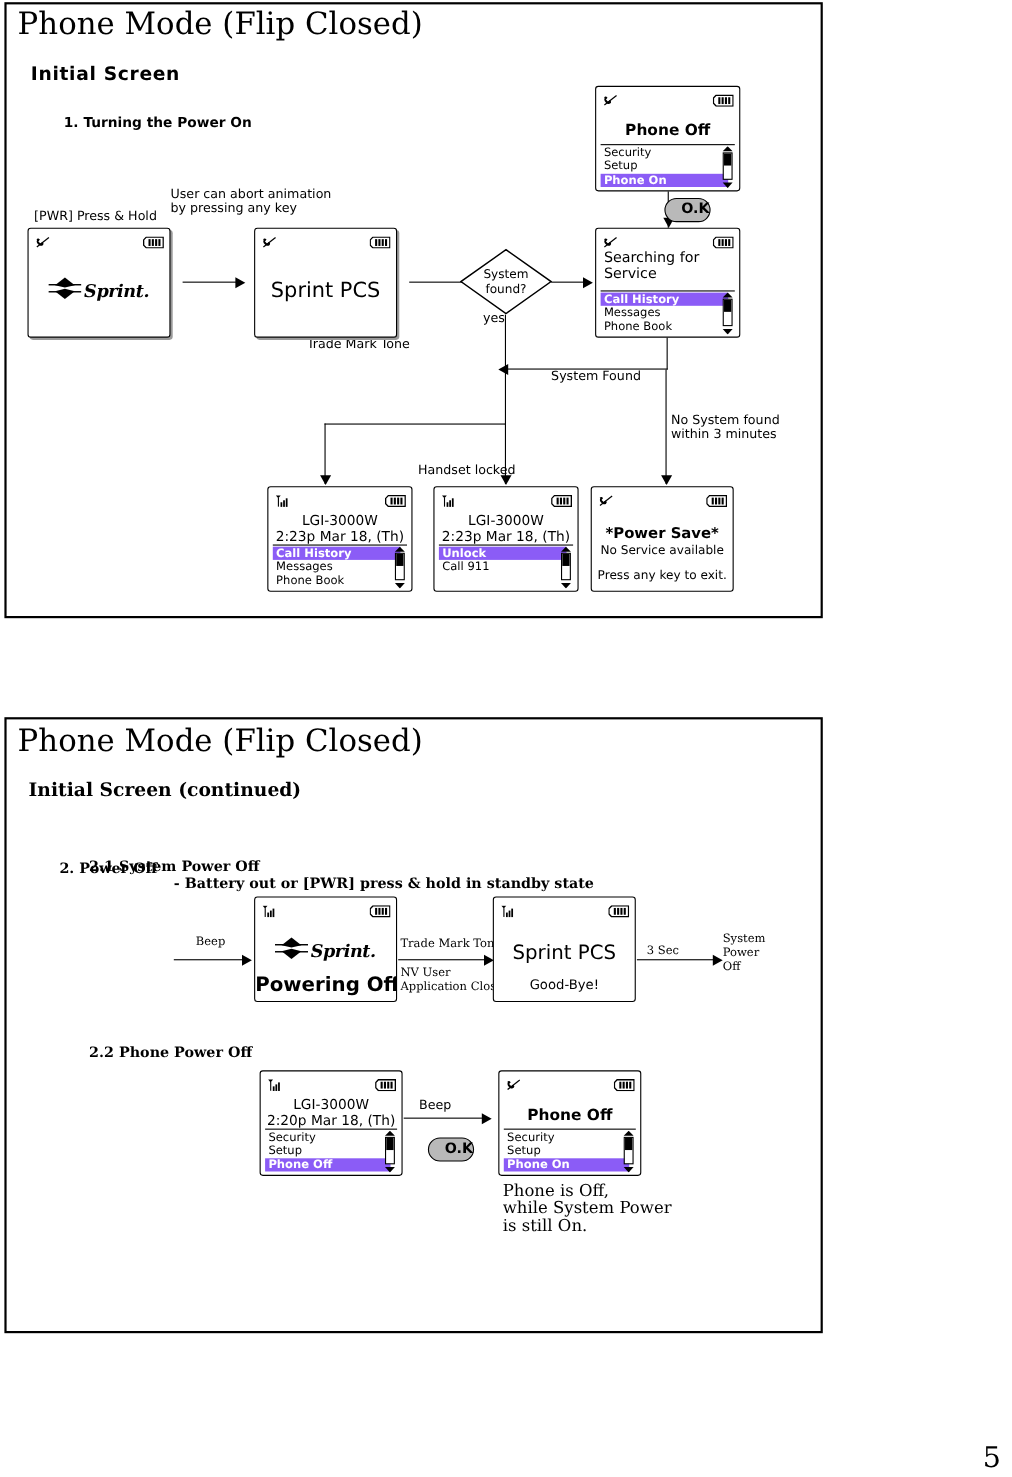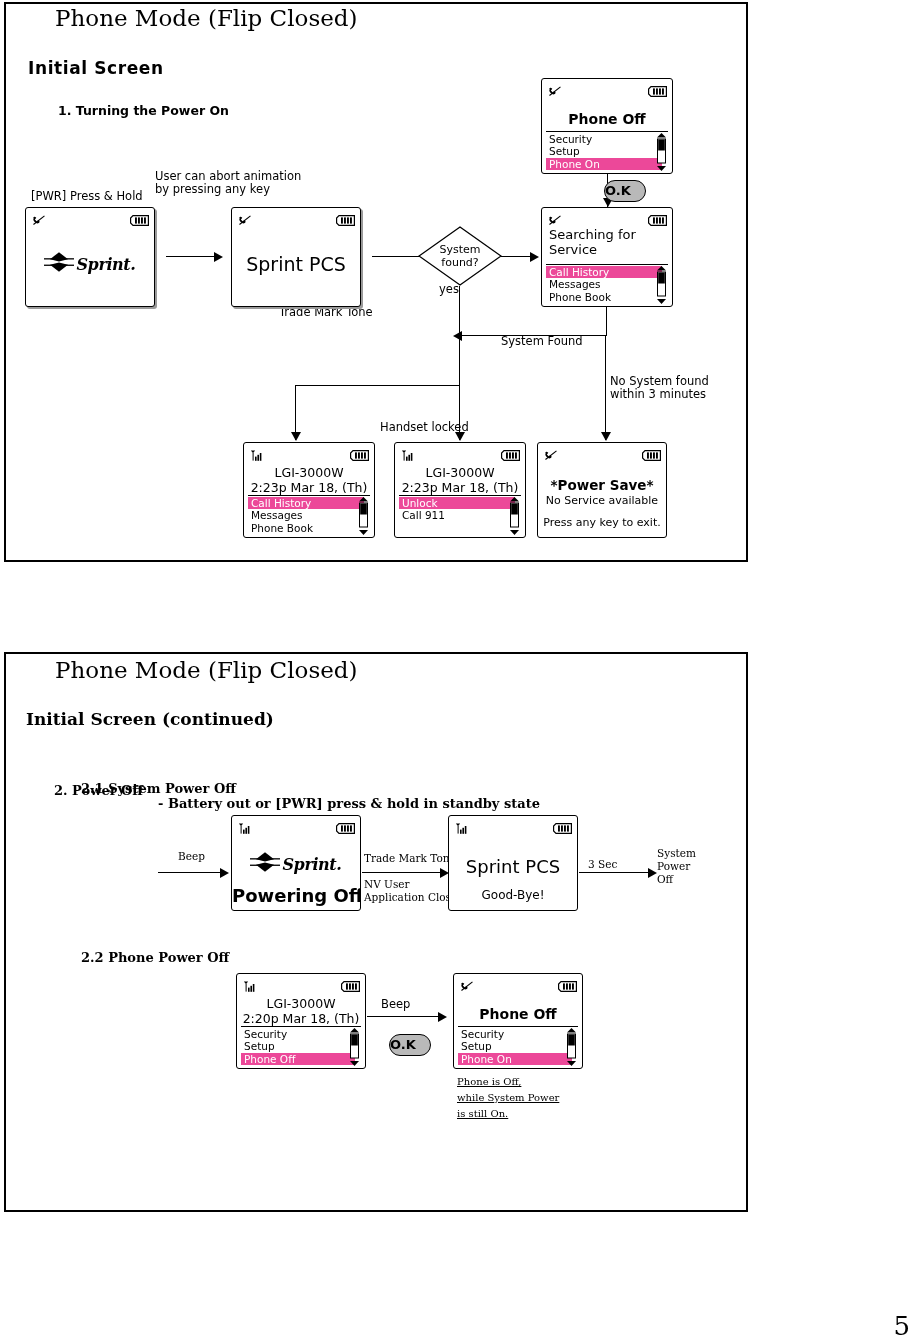--- a/index.html
+++ b/index.html
@@ -20,24 +20,23 @@
     border: 2px solid #000;
     box-sizing: border-box;
     background: #fff;
   }
   #frame-1 { left: 4px; top: 2px; width: 744px; height: 560px; }
   #frame-2 { left: 4px; top: 652px; width: 744px; height: 560px; }
 
   .frame-title {
     position: absolute;
     font-family: "DejaVu Serif", serif;
-    font-size: 23px;
+    font-size: 28px;
     color: #000;
     white-space: nowrap;
-    margin-left: 39px;
   }
   .section-head {
     position: absolute;
     font-family: "DejaVu Sans", sans-serif;
     font-weight: bold;
     font-size: 17px;
     letter-spacing: .6px;
     white-space: nowrap;
   }
   .section-head.serif {
@@ -115,23 +114,23 @@
     border-top: 1.2px solid #000;
     padding-top: 1px;
   }
   .menu-row {
     font-size: 10.5px;
     line-height: 12.5px;
     padding-left: 3px;
     white-space: nowrap;
   }
   .menu-row.sel {
-    background: #ec4899;
+    background: #8b5cf6;
     color: #fff;
-    font-weight: normal;
+    font-weight: bold;
     margin-right: 6px;
   }
   .scroll {
     position: absolute;
     right: 1px;
     top: 1px;
     width: 11px;
     height: 38px;
   }
 
@@ -150,21 +149,21 @@
   .ah-left  { border-top: 5px solid transparent; border-bottom: 5px solid transparent; border-right: 9px solid #000; }
   .ah-down  { border-left: 5px solid transparent; border-right: 5px solid transparent; border-top: 9px solid #000; }
 
   .okbtn {
     position: absolute;
     background: #b9b9b9;
     border: 1.6px solid #000;
     border-radius: 13px;
     font-weight: bold;
     font-size: 13px;
-    text-align: left;
+    text-align: right;
     line-height: 20px;
     height: 22px;
     width: 42px;
     box-sizing: border-box;
   }
   .diamond {
     position: absolute;
   }
   .diamond .dtext {
     position: absolute;
@@ -703,17 +702,17 @@
           <rect x="1.5" y="6" width="8" height="24" fill="#fff" stroke="#000" stroke-width="1"></rect>
           <rect x="2.2" y="6.5" width="6.6" height="11" fill="#000"></rect>
           <path d="M5.5 38 L10 33 L1 33 Z" fill="#000"></path>
         </g>
           </svg>
       </div>
     </div>
   </div>
 </div>
 
-<div class="lbl serif" style="left:457px; top:1074px; font-size:10px; line-height:16px;text-decoration:underline;">Phone is Off,
+<div class="lbl serif" style="left:457px; top:1074px; font-size:15px; line-height:16px;">Phone is Off,
 while System Power
 is still On.</div>
 
 <div class="page-num">5</div>
 
 </body></html>

